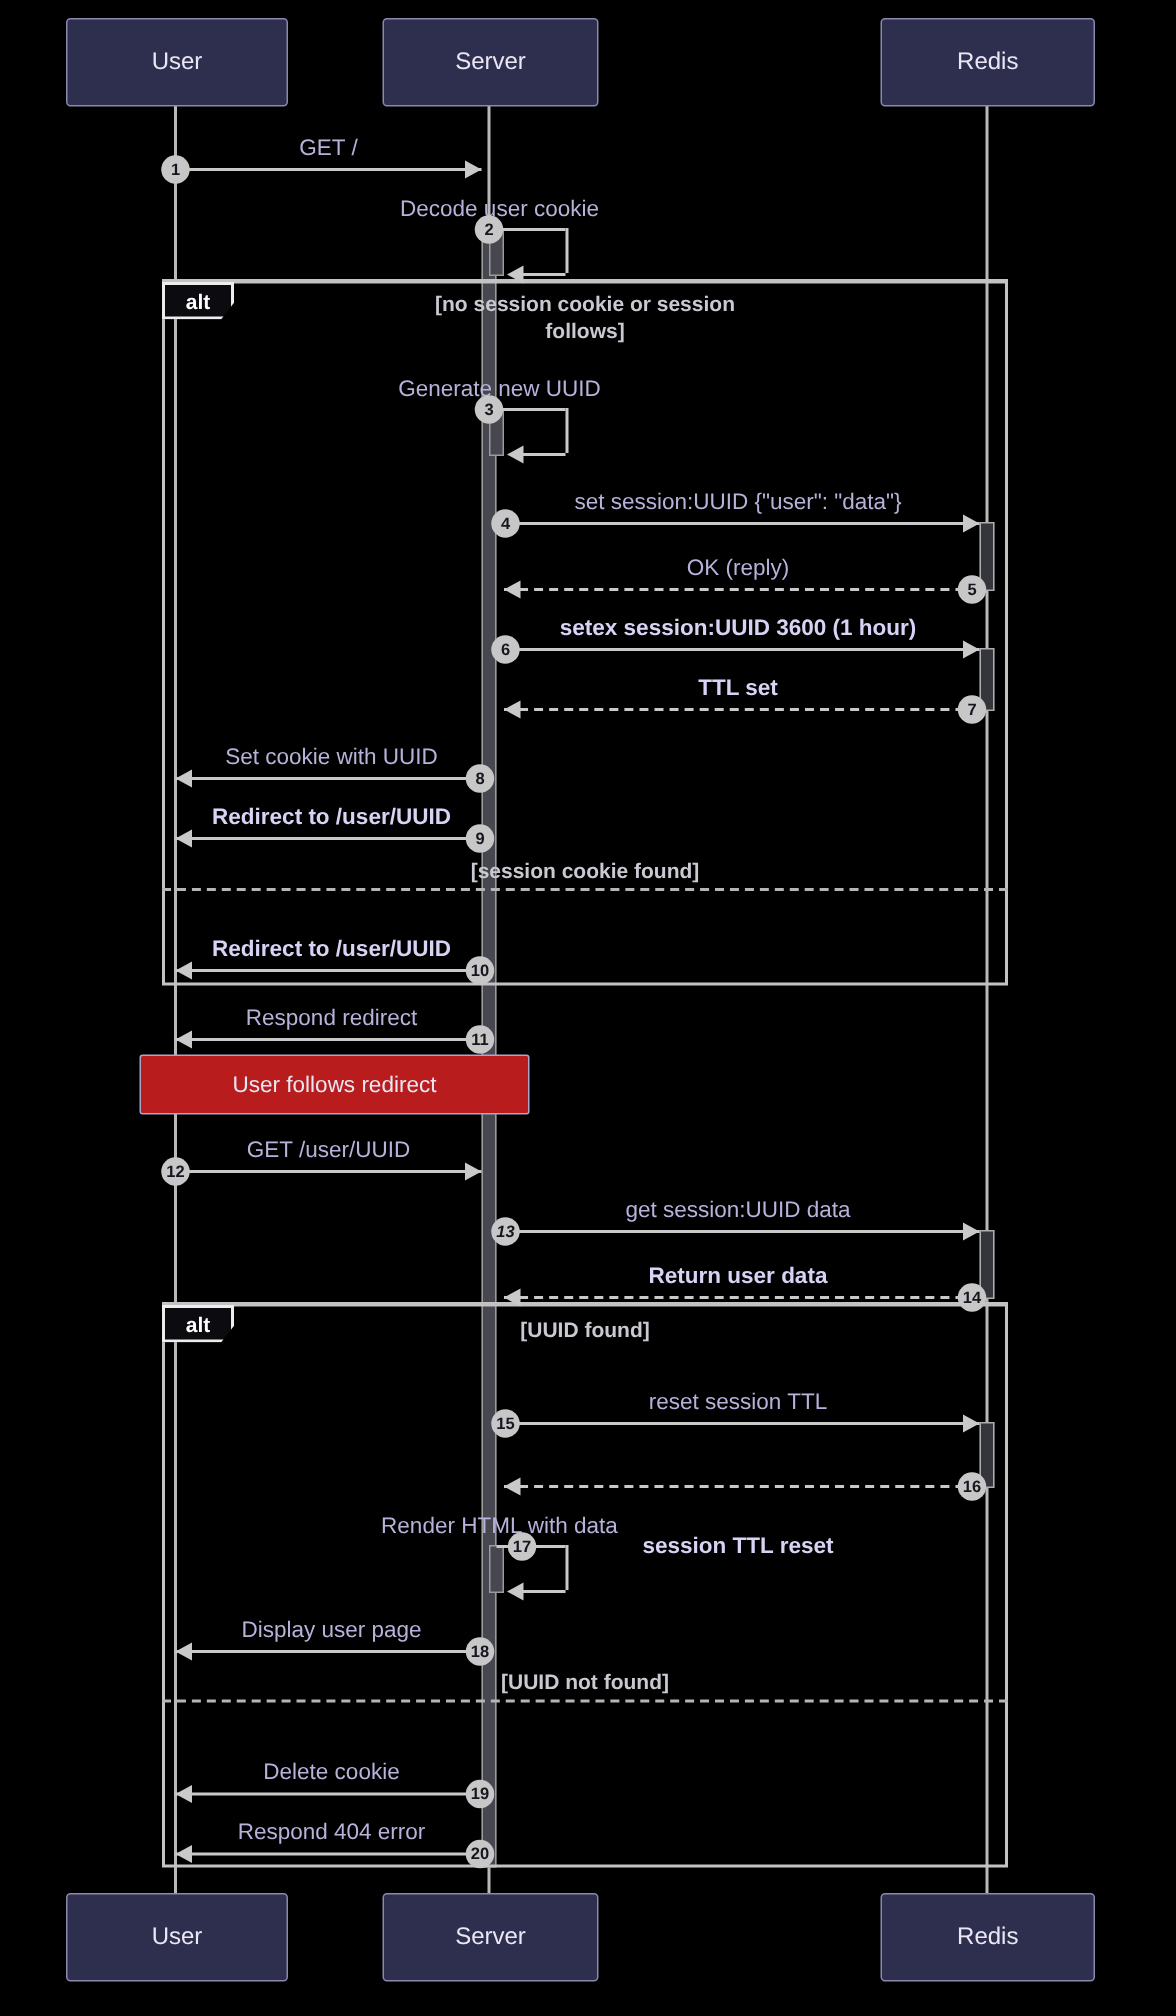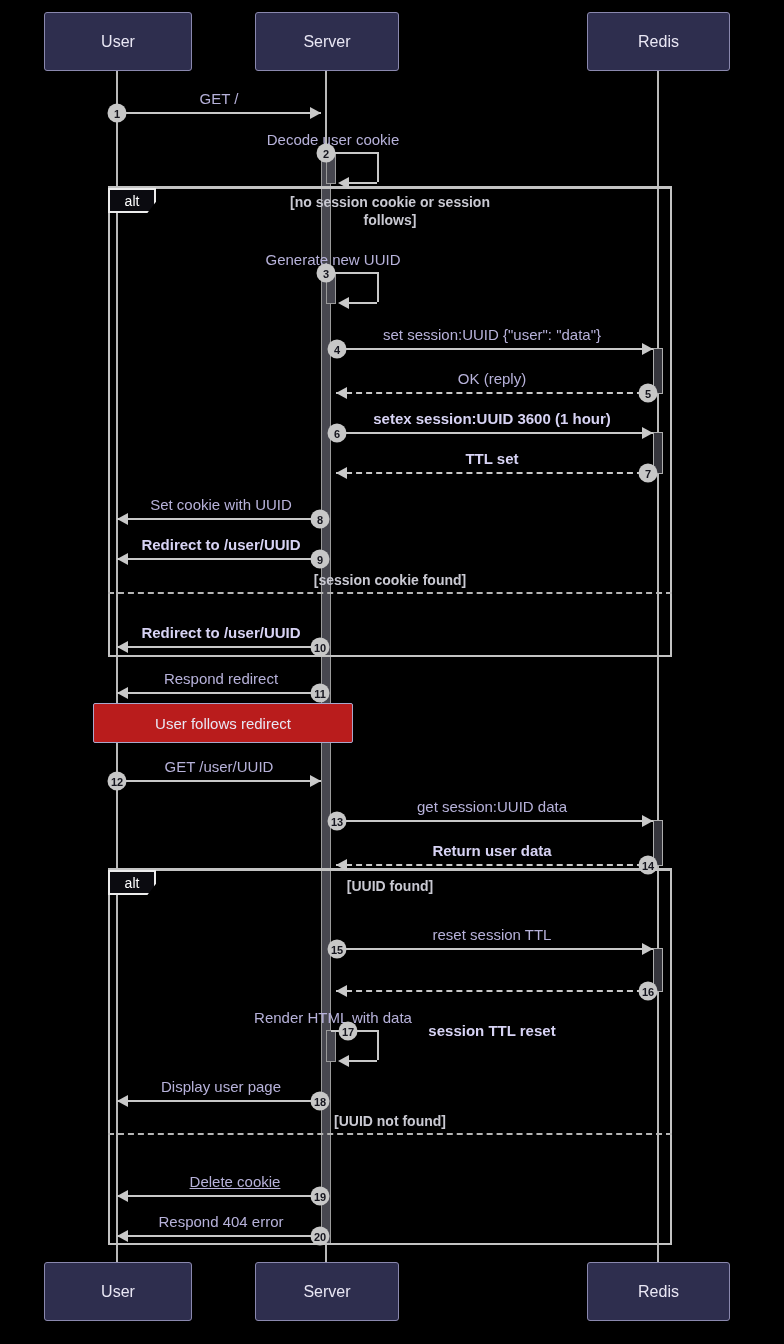--- a/index.html
+++ b/index.html
@@ -18,21 +18,21 @@
   .ah-l{position:absolute;width:0;height:0;border-top:6px solid transparent;
         border-bottom:6px solid transparent;border-right:11px solid #c9c9c9;}
   .mlabel{position:absolute;transform:translateX(-50%);font-size:15px;color:#b7b2da;
           white-space:nowrap;text-align:center;}
   .mlabel.bold{font-weight:700;color:#d7d3f4;}
   .num{position:absolute;width:19px;height:19px;border-radius:50%;background:#c7c7c7;
        color:#16161f;font-size:11px;font-weight:bold;display:flex;align-items:center;
        justify-content:center;transform:translate(-50%,-50%);z-index:5;}
   .altframe{position:absolute;border:2px solid #c3c3c3;border-top-width:3px;box-sizing:border-box;}
   .alttab{position:absolute;width:48px;height:25px;background:#0b0b10;border:2px solid #ededed;
-          box-sizing:border-box;color:#fff;font-weight:normal;font-size:14px;display:flex;
+          box-sizing:border-box;color:#fff;font-weight:bold;font-size:14px;display:flex;
           align-items:center;justify-content:center;
           clip-path:polygon(0 0,100% 0,100% 55%,82% 100%,0 100%);}
   .cond{position:absolute;transform:translateX(-50%);font-size:14px;font-weight:bold;
         color:#c9c9d2;white-space:nowrap;text-align:center;}
   .divider{position:absolute;height:0;border-top:2px dashed #b5b5b5;}
   .note{position:absolute;background:#b91c1c;border:1px solid #a9a7cc;border-radius:2px;
         color:#e9e7f4;font-size:15px;display:flex;align-items:center;justify-content:center;}
 </style>
 </head>
 <body>
@@ -147,21 +147,21 @@
   
   <div class="mlabel" style="left:219px;top:758px;">GET /user/UUID</div>
   <div class="ln" style="left:117px;top:780px;width:204px;"></div>
   <div class="ah-r" style="left:310px;top:775px;"></div>
   <div class="num" style="left:117px;top:781px;">12</div>
 
   
   <div class="mlabel" style="left:492px;top:798px;">get session:UUID data</div>
   <div class="ln" style="left:331px;top:820px;width:322px;"></div>
   <div class="ah-r" style="left:642px;top:815px;"></div>
-  <div class="num" style="left:337px;top:821px;">13</div>
+  <div class="num" style="left:337px;top:821px;font-style:italic;">13</div>
 
    Server --&gt;
   <div class="mlabel bold" style="left:492px;top:842px;">Return user data</div>
   <div class="ln dash" style="left:336px;top:864px;width:317px;"></div>
   <div class="ah-l" style="left:336px;top:859px;"></div>
   <div class="num" style="left:648px;top:865px;">14</div>
 
   
   <div class="mlabel" style="left:492px;top:926px;">reset session TTL</div>
   <div class="ln" style="left:331px;top:948px;width:322px;"></div>
@@ -182,21 +182,21 @@
   <div class="ah-l" style="left:338px;top:1055px;"></div>
   <div class="num" style="left:326px;top:1031px;margin-left:22px;">17</div>
 
   
   <div class="mlabel" style="left:221px;top:1078px;">Display user page</div>
   <div class="ln" style="left:117px;top:1100px;width:204px;"></div>
   <div class="ah-l" style="left:117px;top:1095px;"></div>
   <div class="num" style="left:320px;top:1101px;">18</div>
 
   
-  <div class="mlabel" style="left:235px;top:1173px;text-decoration:underline;">Delete cookie</div>
+  <div class="mlabel" style="left:221px;top:1173px;">Delete cookie</div>
   <div class="ln" style="left:117px;top:1195px;width:204px;"></div>
   <div class="ah-l" style="left:117px;top:1190px;"></div>
   <div class="num" style="left:320px;top:1196px;">19</div>
 
   
   <div class="mlabel" style="left:221px;top:1213px;">Respond 404 error</div>
   <div class="ln" style="left:117px;top:1235px;width:204px;"></div>
   <div class="ah-l" style="left:117px;top:1230px;"></div>
   <div class="num" style="left:320px;top:1236px;">20</div>
 

